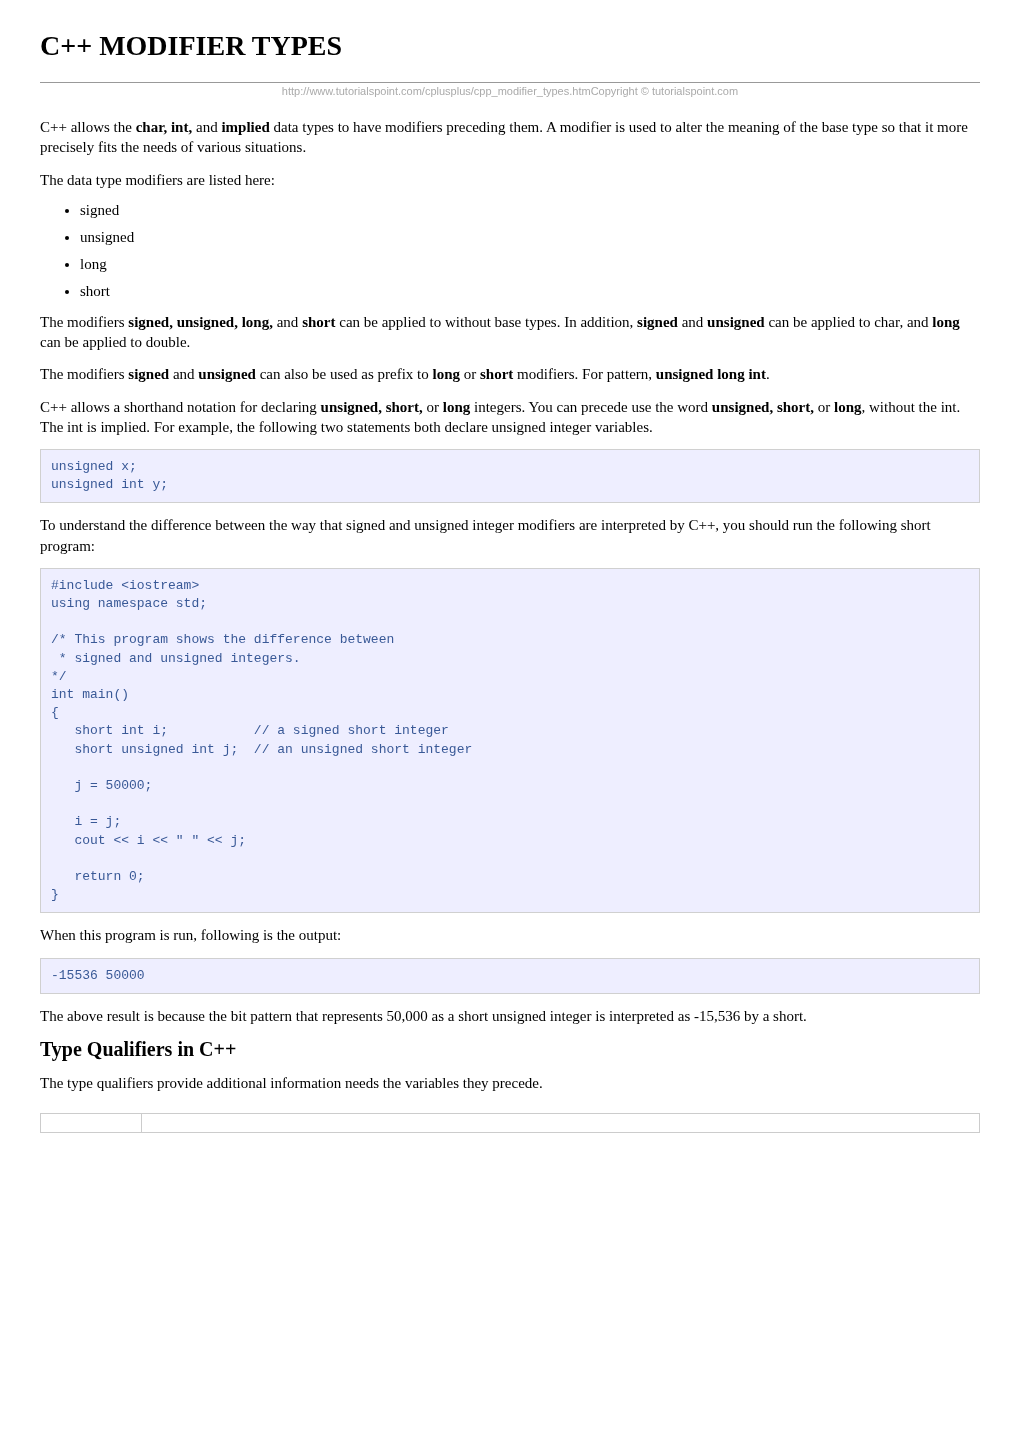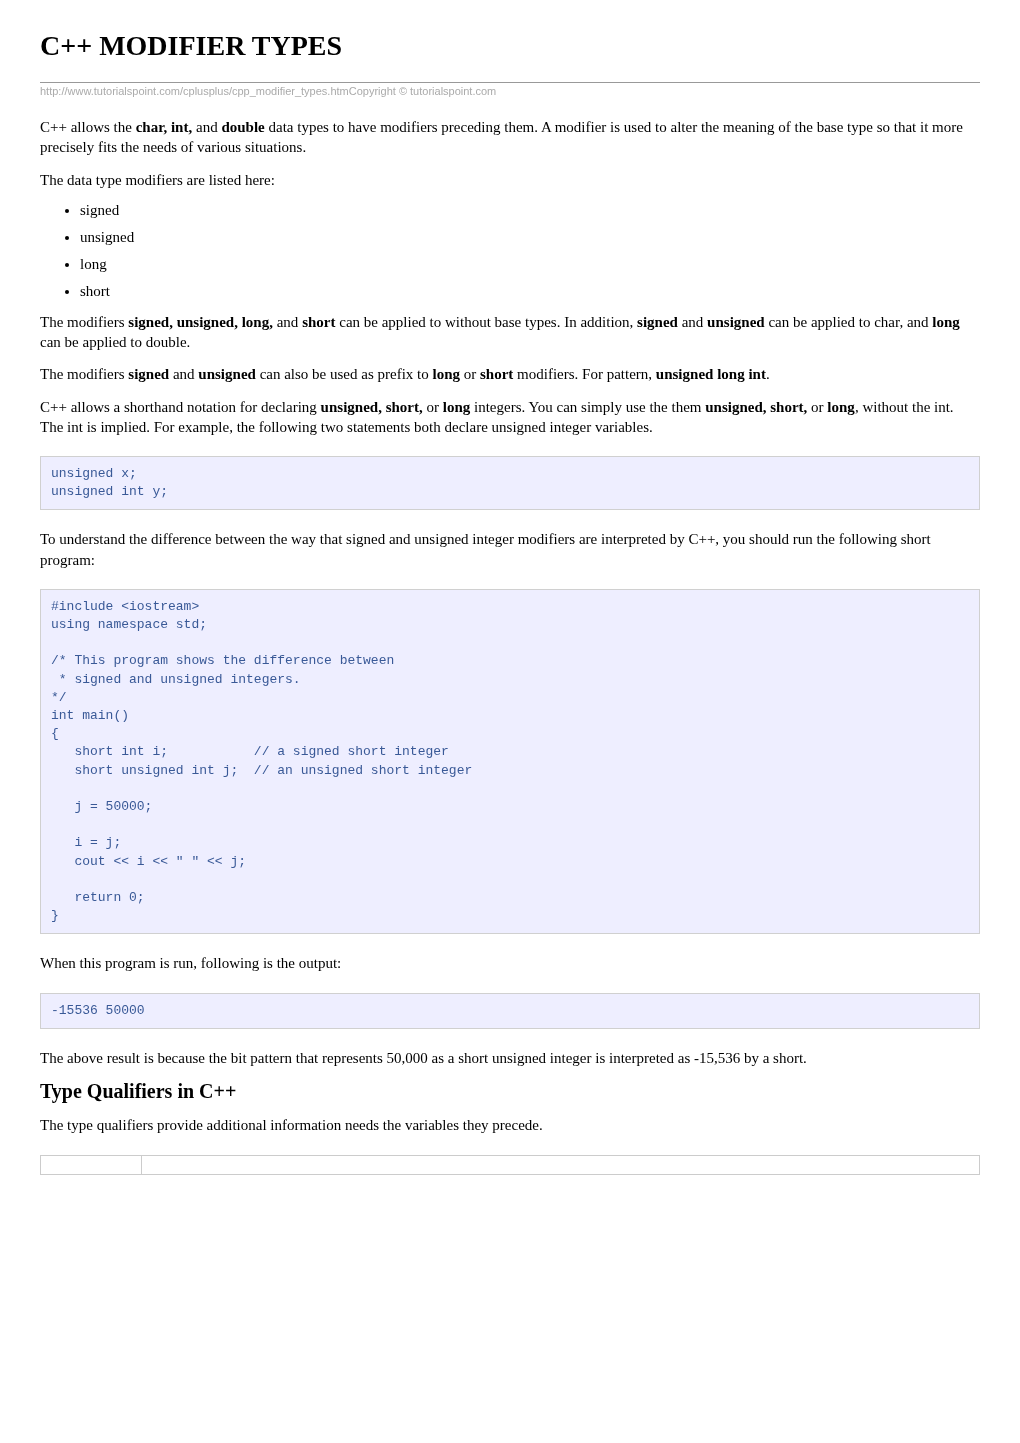--- a/index.html
+++ b/index.html
@@ -17,21 +17,21 @@
       font-weight: bold;
       margin: 10px 0 20px 0;
       color: #000;
     }
     .title-underline {
       border-bottom: 1px solid #999;
       margin-bottom: 2px;
     }
     .url-row {
       display: flex;
-      justify-content: flex-start;
+      justify-content: center;
       font-size: 11px;
       color: #aaa;
       margin-bottom: 20px;
       font-family: Verdana, Geneva, sans-serif;
     }
     .url-row a {
       color: #aaa;
       text-decoration: none;
     }
     p {
@@ -48,21 +48,21 @@
     li {
       font-family: Georgia, 'Times New Roman', serif;
       font-size: 15px;
       margin: 10px 0;
       color: #000;
     }
     .code-block {
       background: #eef;
       border: 1px solid #d0d0d0;
       padding: 8px 10px;
-      margin: 19px 0;
+      margin: 12px 0;
       font-family: 'Courier New', Courier, monospace;
       font-size: 13px;
       color: #395997;
       white-space: pre;
       line-height: 1.4;
       overflow-x: auto;
     }
     h2 {
       font-family: Georgia, 'Times New Roman', serif;
       font-size: 20px;
@@ -92,42 +92,42 @@
 <body>
 
 <h1>C++ MODIFIER TYPES</h1>
 <div class="title-underline"></div>
 <div class="url-row">
   <a>http://www.tutorialspoint.com/cplusplus/cpp_modifier_types.htm</a>
   <span>Copyright © tutorialspoint.com</span>
 </div>
 
 <p>
-  <span>C++ allows the </span><b>char, int,</b><span> and </span><b>double</b><span> data types to have modifiers preceding them. A modifier is used to alter the meaning of the base type so that it more precisely fits the needs of various situations.</span>
+  <span>C++ allows the </span><b>char, int,</b><span> and </span><b>implied</b><span> data types to have modifiers preceding them. A modifier is used to alter the meaning of the base type so that it more precisely fits the needs of various situations.</span>
 </p>
 
 <p>The data type modifiers are listed here:</p>
 
 <ul>
   <li>signed</li>
   <li>unsigned</li>
   <li>long</li>
   <li>short</li>
 </ul>
 
 <p>
   <span>The modifiers </span><b>signed, unsigned, long,</b><span> and </span><b>short</b><span> can be applied to without base types. In addition, </span><b>signed</b><span> and </span><b>unsigned</b><span> can be applied to char, and </span><b>long</b><span> can be applied to double.</span>
 </p>
 
 <p>
   <span>The modifiers </span><b>signed</b><span> and </span><b>unsigned</b><span> can also be used as prefix to </span><b>long</b><span> or </span><b>short</b><span> modifiers. For pattern, </span><b>unsigned long int</b><span>.</span>
 </p>
 
 <p>
-  <span>C++ allows a shorthand notation for declaring </span><b>unsigned, short,</b><span> or </span><b>long</b><span> integers. You can simply use the them </span><b>unsigned, short,</b><span> or </span><b>long</b><span>, without the int. The int is implied. For example, the following two statements both declare unsigned integer variables.</span>
+  <span>C++ allows a shorthand notation for declaring </span><b>unsigned, short,</b><span> or </span><b>long</b><span> integers. You can precede use the word </span><b>unsigned, short,</b><span> or </span><b>long</b><span>, without the int. The int is implied. For example, the following two statements both declare unsigned integer variables.</span>
 </p>
 
 <div class="code-block">unsigned x;
 unsigned int y;</div>
 
 <p>To understand the difference between the way that signed and unsigned integer modifiers are interpreted by C++, you should run the following short program:</p>
 
 <div class="code-block">#include &lt;iostream&gt;
 using namespace std;
  

